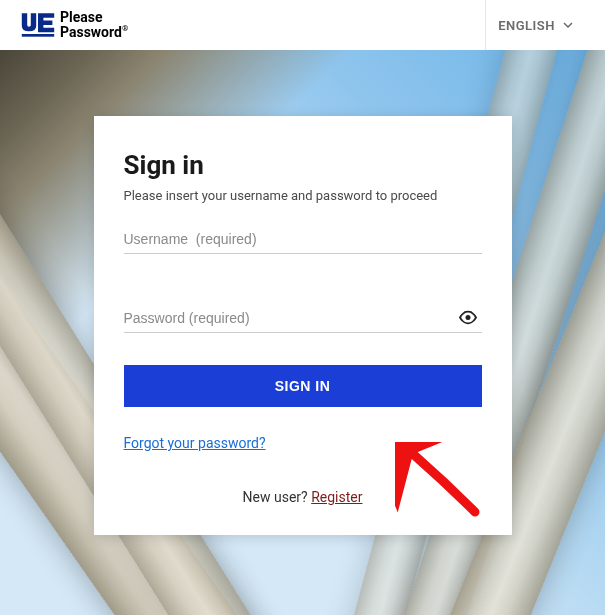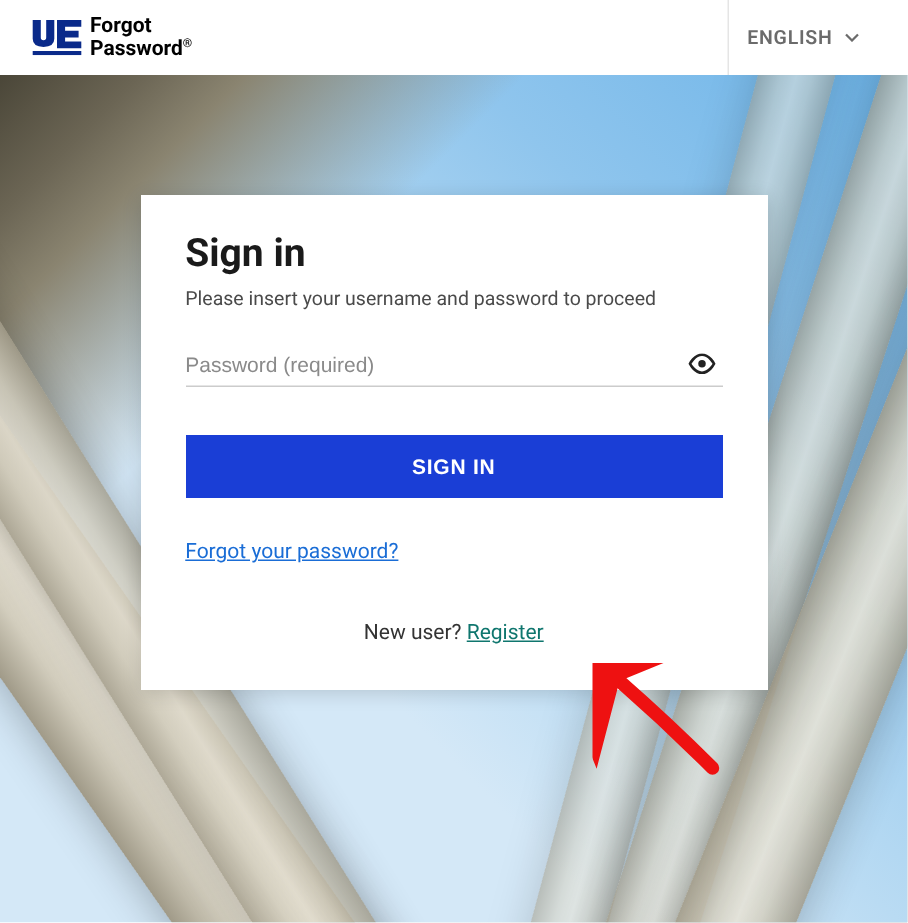--- a/index.html
+++ b/index.html
@@ -72,26 +72,26 @@
       background: linear-gradient(90deg, #a09a88 0%, #d4cfbf 30%, #e8e3d5 50%, #d4cfbf 70%, #a09a88 100%);
       box-shadow: 0 0 30px rgba(0,0,0,0.3);
     }
     .col1 { transform: rotate(-35deg); left: -60px; top: -100px; width: 100px; }
     .col2 { transform: rotate(-32deg); left: 40px; top: -50px; width: 70px; opacity: 0.8; }
     .col3 { transform: rotate(22deg); right: -30px; top: -100px; width: 75px; opacity: 0.85; }
     .col4 { transform: rotate(18deg); right: 60px; top: -80px; width: 60px; opacity: 0.7; }
     .col5 { transform: rotate(15deg); right: 140px; top: -60px; width: 50px; opacity: 0.55; }
     .card {
       position: absolute;
-      top: 130px;
+      top: 116px;
       left: 50%;
       transform: translateX(-50%);
       width: 418px;
       background: #fff;
-      padding: 24px 30px 30px;
+      padding: 34px 30px 30px;
       z-index: 5;
       box-shadow: 0 2px 12px rgba(0,0,0,0.15);
     }
     .card-title {
       font-size: 26px;
       font-weight: 700;
       color: #1a1a1a;
       margin-bottom: 8px;
     }
     .card-subtitle {
@@ -150,21 +150,21 @@
       text-decoration: underline;
       margin-bottom: 38px;
       cursor: pointer;
     }
     .register-row {
       text-align: center;
       font-size: 14px;
       color: #333;
     }
     .register-link {
-      color: #0f766e;
+      color: #7f1d1d;
       text-decoration: underline;
       cursor: pointer;
     }
     .arrow-annotation {
       position: absolute;
       top: 442px;
       left: 395px;
       z-index: 20;
       pointer-events: none;
     }
@@ -173,21 +173,21 @@
 <body>
 
 <div class="header">
   <div class="logo">
     <svg class="logo-mark" viewBox="0 0 40 30">
       <path d="M 2 2 L 2 16 Q 2 22 10 22 Q 18 22 18 16 L 18 2 L 12 2 L 12 15 Q 12 17 10 17 Q 8 17 8 15 L 8 2 Z" fill="#0a2a8a"></path>
       <path d="M 20 2 L 38 2 L 38 7 L 26 7 L 26 10 L 36 10 L 36 15 L 26 15 L 26 18 L 38 18 L 38 23 L 20 23 Z" fill="#0a2a8a"></path>
       <rect x="2" y="25" width="36" height="3" fill="#0a2a8a"></rect>
     </svg>
     <div class="logo-text">
-      <div>Forgot</div>
+      <div>Please</div>
       <div><span>Password</span><span style="font-size:8px;vertical-align:super">®</span></div>
     </div>
   </div>
   <div class="lang-selector">
     <span>ENGLISH</span>
     <svg width="10" height="6" viewBox="0 0 10 6">
       <path d="M1 1 L5 5 L9 1" stroke="#6b6b6b" stroke-width="1.5" fill="none"></path>
     </svg>
   </div>
 </div>
@@ -199,20 +199,23 @@
     <div class="col col5"></div>
     <div class="col col4"></div>
     <div class="col col3"></div>
   </div>
 </div>
 
 <div class="card">
   <h1 class="card-title">Sign in</h1>
   <p class="card-subtitle">Please insert your username and password to proceed</p>
 
+  <div class="input-group">
+    <input type="text" class="input-field" placeholder="Username  (required)" style="">
+  </div>
 
   <div class="input-group password">
     <input type="password" class="input-field password" placeholder="Password (required)" style="">
     <span class="eye-icon">
       <svg width="20" height="14" viewBox="0 0 20 14">
         <path d="M10 1 C5 1 2 7 2 7 C2 7 5 13 10 13 C15 13 18 7 18 7 C18 7 15 1 10 1 Z" fill="none" stroke="#222" stroke-width="1.8"></path>
         <circle cx="10" cy="7" r="2.5" fill="#222"></circle>
       </svg>
     </span>
   </div>

